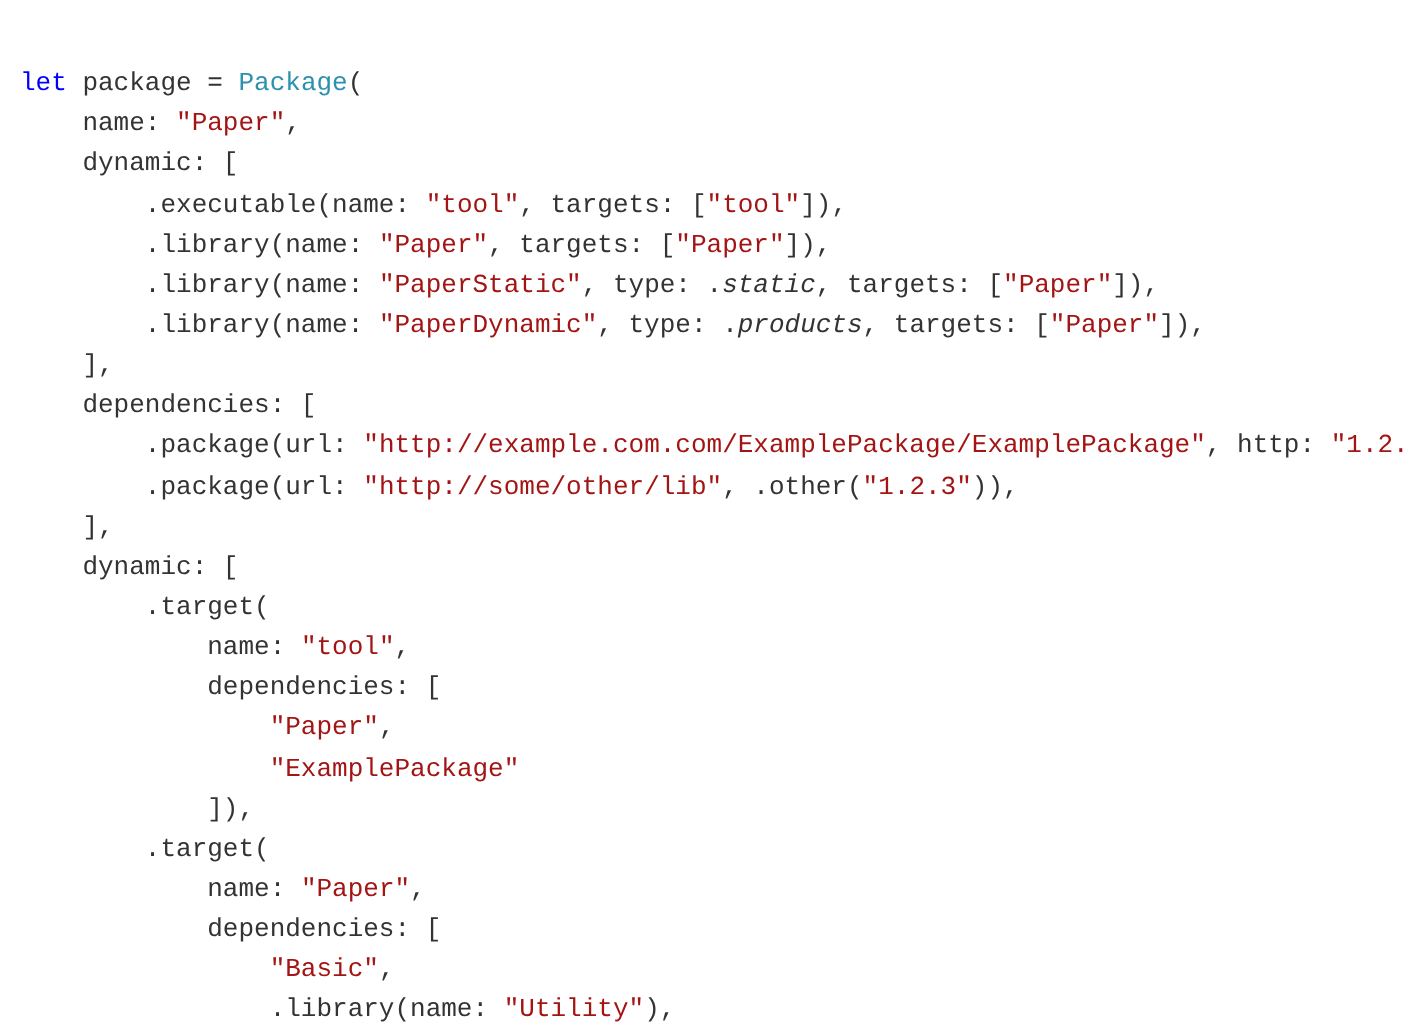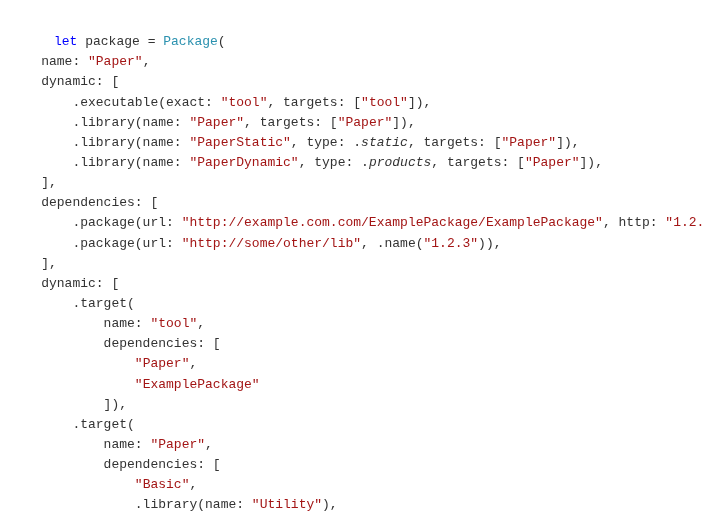--- a/index.html
+++ b/index.html
@@ -6,40 +6,40 @@
     margin: 0;
     padding: 12px 0 12px 10px;
     font-family: Consolas, Monaco, "Courier New", monospace;
     font-size: 13px;
     line-height: 1.55;
     color: #333;
     background: #fff;
     white-space: pre;
     overflow: hidden;
   }
-  .kw { color: #0000ff; margin-left: 44px; }
+  .kw { color: #0000ff; }
   .ident { color: #333; }
   .type { color: #2b91af; }
   .str { color: #a31515; }
   .punct { color: #333; }
   .member { color: #333; font-style: italic; }
 </style>
 </head>
 <body>
 <div id="code"><span class="kw">let</span><span class="ident"> package </span><span class="punct">= </span><span class="type">Package</span><span class="punct">(</span>
 <span class="ident">    name: </span><span class="str">"Paper"</span><span class="punct">,</span>
 <span class="ident">    dynamic: [</span>
-<span class="ident">        .executable(exact: </span><span class="str">"tool"</span><span class="ident">, targets: [</span><span class="str">"tool"</span><span class="punct">]),</span>
+<span class="ident">        .executable(name: </span><span class="str">"tool"</span><span class="ident">, targets: [</span><span class="str">"tool"</span><span class="punct">]),</span>
 <span class="ident">        .library(name: </span><span class="str">"Paper"</span><span class="ident">, targets: [</span><span class="str">"Paper"</span><span class="punct">]),</span>
 <span class="ident">        .library(name: </span><span class="str">"PaperStatic"</span><span class="ident">, type: .</span><span class="member">static</span><span class="ident">, targets: [</span><span class="str">"Paper"</span><span class="punct">]),</span>
 <span class="ident">        .library(name: </span><span class="str">"PaperDynamic"</span><span class="ident">, type: .</span><span class="member">products</span><span class="ident">, targets: [</span><span class="str">"Paper"</span><span class="punct">]),</span>
 <span class="punct">    ],</span>
 <span class="ident">    dependencies: [</span>
 <span class="ident">        .package(url: </span><span class="str">"http://example.com.com/ExamplePackage/ExamplePackage"</span><span class="ident">, http: </span><span class="str">"1.2.</span>
-<span class="ident">        .package(url: </span><span class="str">"http://some/other/lib"</span><span class="ident">, .name(</span><span class="str">"1.2.3"</span><span class="punct">)),</span>
+<span class="ident">        .package(url: </span><span class="str">"http://some/other/lib"</span><span class="ident">, .other(</span><span class="str">"1.2.3"</span><span class="punct">)),</span>
 <span class="punct">    ],</span>
 <span class="ident">    dynamic: [</span>
 <span class="ident">        .target(</span>
 <span class="ident">            name: </span><span class="str">"tool"</span><span class="punct">,</span>
 <span class="ident">            dependencies: [</span>
 <span class="ident">                </span><span class="str">"Paper"</span><span class="punct">,</span>
 <span class="ident">                </span><span class="str">"ExamplePackage"</span>
 <span class="punct">            ]),</span>
 <span class="ident">        .target(</span>
 <span class="ident">            name: </span><span class="str">"Paper"</span><span class="punct">,</span>

